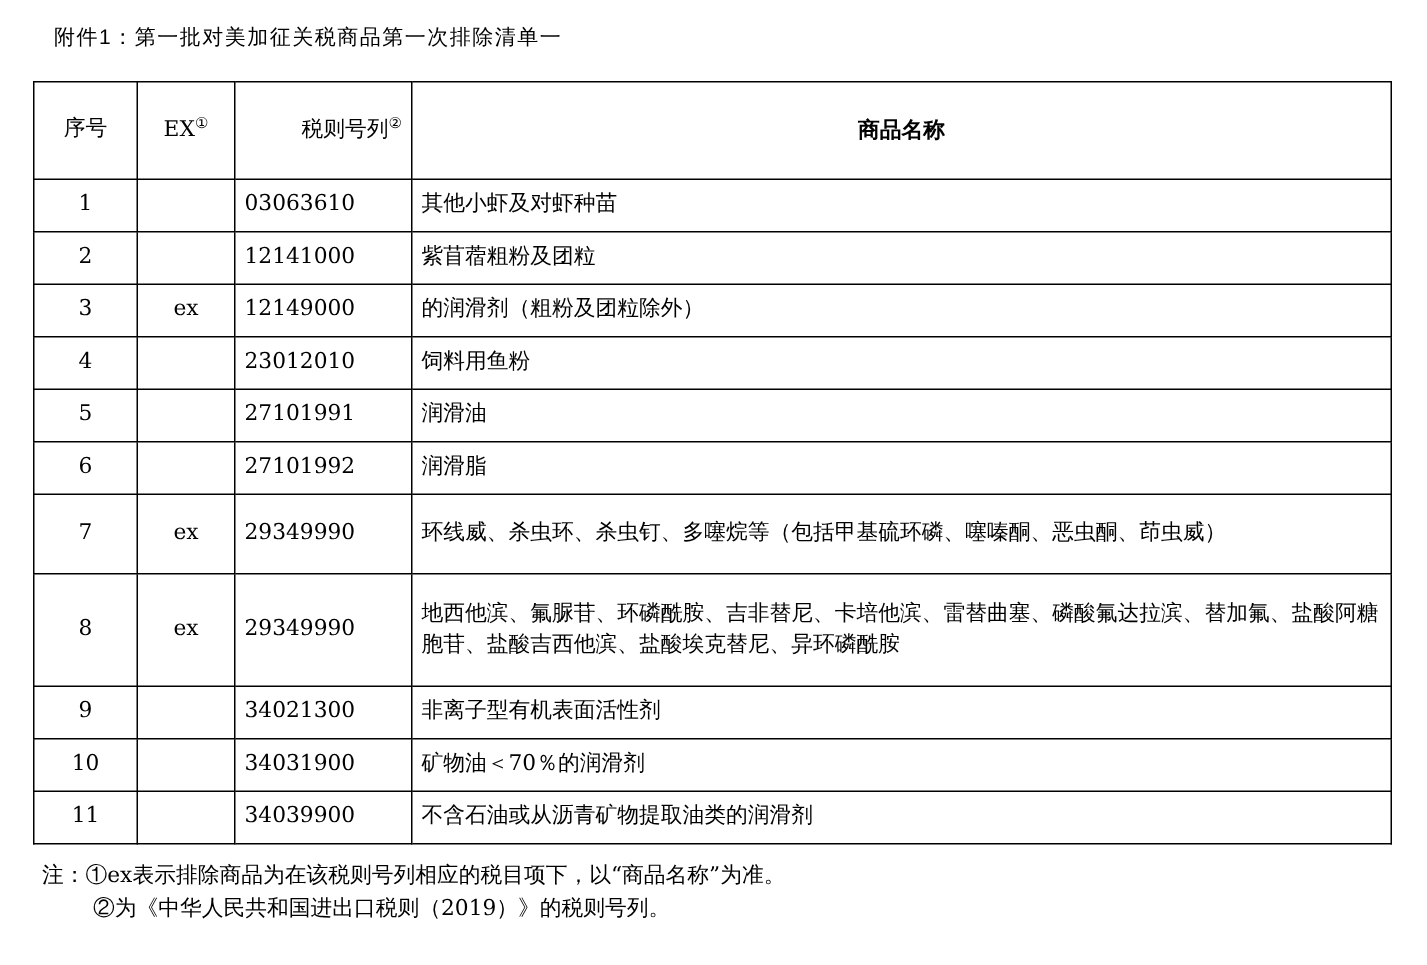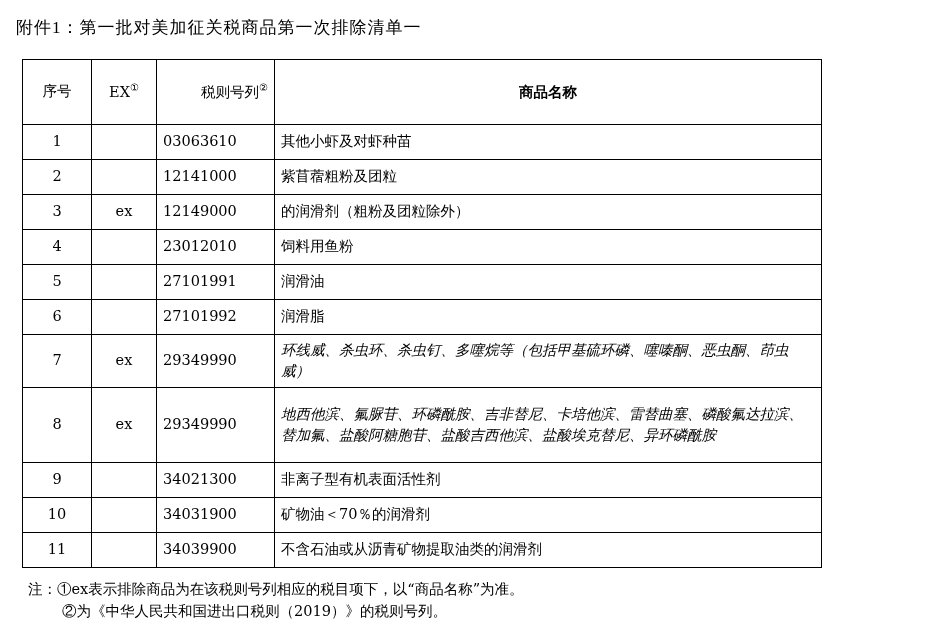--- a/index.html
+++ b/index.html
@@ -15,30 +15,30 @@
     overflow: hidden;
   }
   .page {
     position: relative;
     width: 951px;
     height: 643px;
     box-sizing: border-box;
     padding: 0;
   }
   .doc-title {
-    font-size: 17px;
-    font-family: Liberation Serif, serif;
+    font-size: 14px;
+    font-family: Liberation Sans, sans-serif;
     letter-spacing: 1px;
-    margin: 16px 0 0 16px;
+    margin: 16px 0 0 36px;
     white-space: nowrap;
   }
   table.excl-table {
     border-collapse: collapse;
     margin: 20px 0 0 22px;
-    width: 800px;
+    width: 906px;
     table-layout: fixed;
   }
   table.excl-table td, table.excl-table th {
     border: 1px solid #000000;
     padding: 4px 6px;
     font-size: 14.5px;
     line-height: 1.45;
     vertical-align: middle;
   }
   thead th {
@@ -66,21 +66,20 @@
     line-height: 1.55;
   }
   .notes .note-line {
     white-space: nowrap;
   }
   .notes .note-indent {
     padding-left: 34px;
   }
   .wrap-cell {
     line-height: 1.6;
-    font-style: italic;
   }
 </style>
 </head>
 <body>
 
 <div class="page">
 
   <div class="doc-title">附件1：第一批对美加征关税商品第一次排除清单一</div>
 
   <table class="excl-table">

